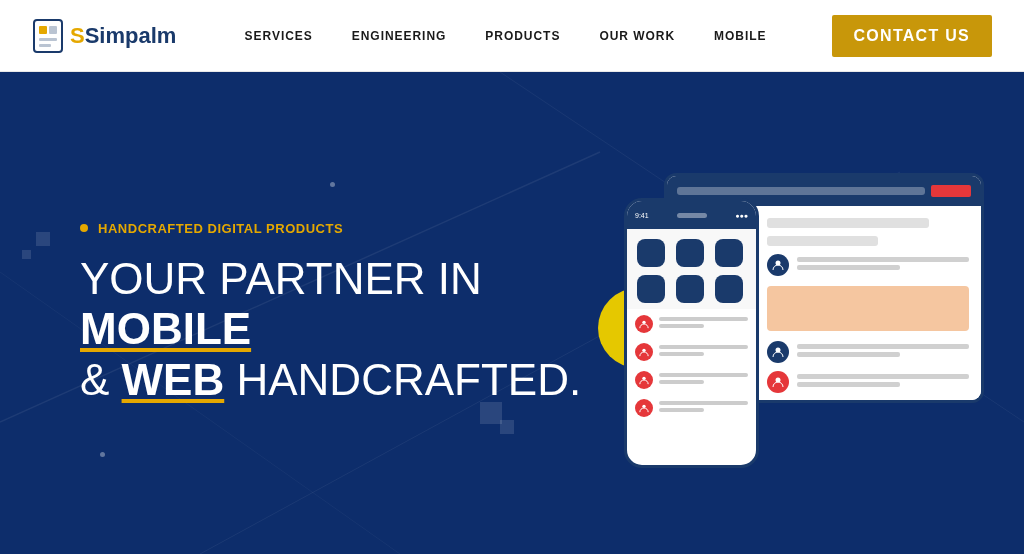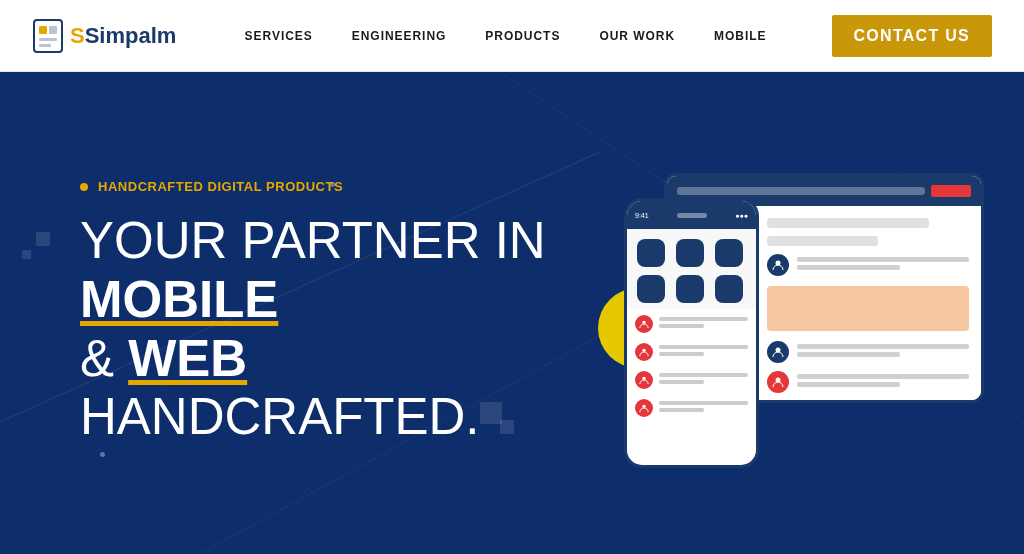--- a/index.html
+++ b/index.html
@@ -100,21 +100,21 @@
     }
     .hero-subtitle::before {
       content: '';
       display: inline-block;
       width: 8px;
       height: 8px;
       background: #e5a800;
       border-radius: 50%;
     }
     .hero-title {
-      font-size: 51px;
+      font-size: 44px;
       font-weight: 400;
       color: #ffffff;
       line-height: 1.15;
     }
     .hero-title strong {
       font-weight: 900;
       text-decoration: underline;
       text-decoration-color: #e5a800;
       text-underline-offset: 4px;
     }

